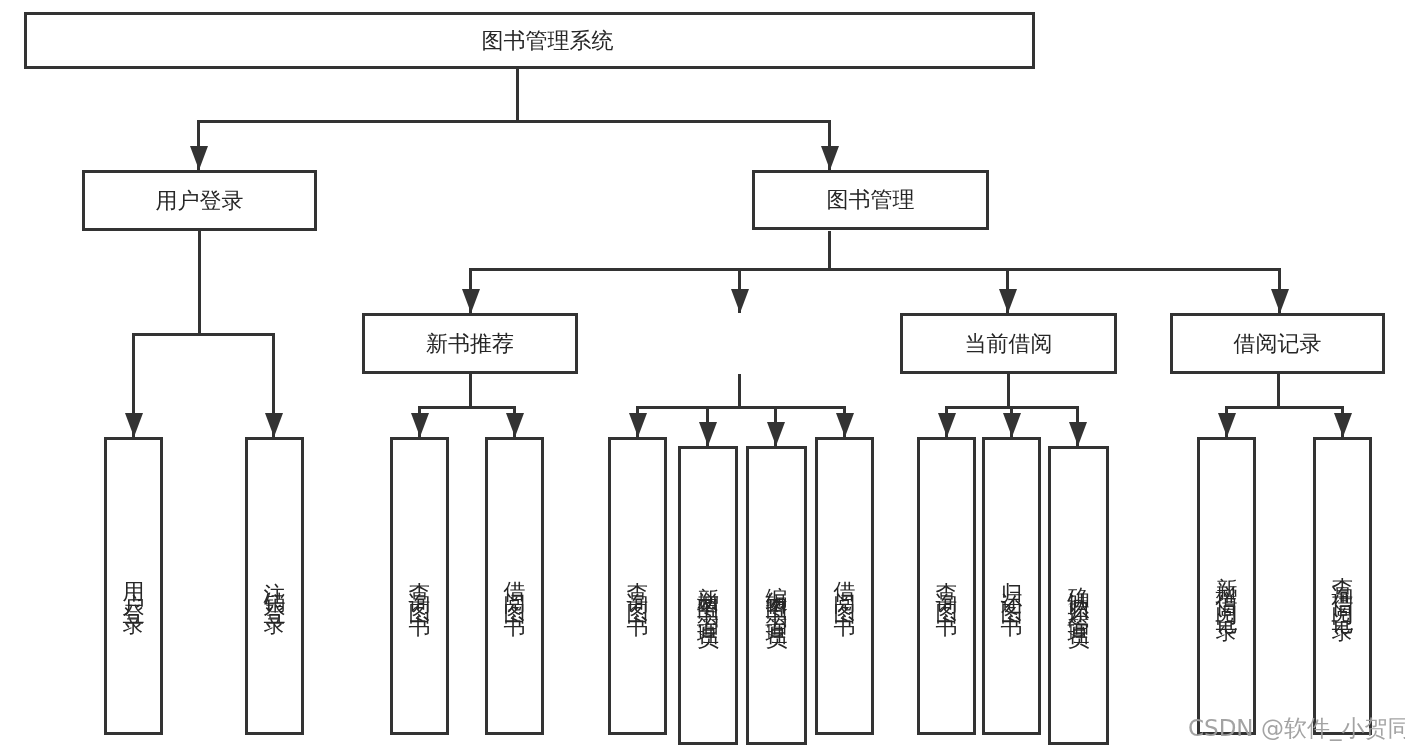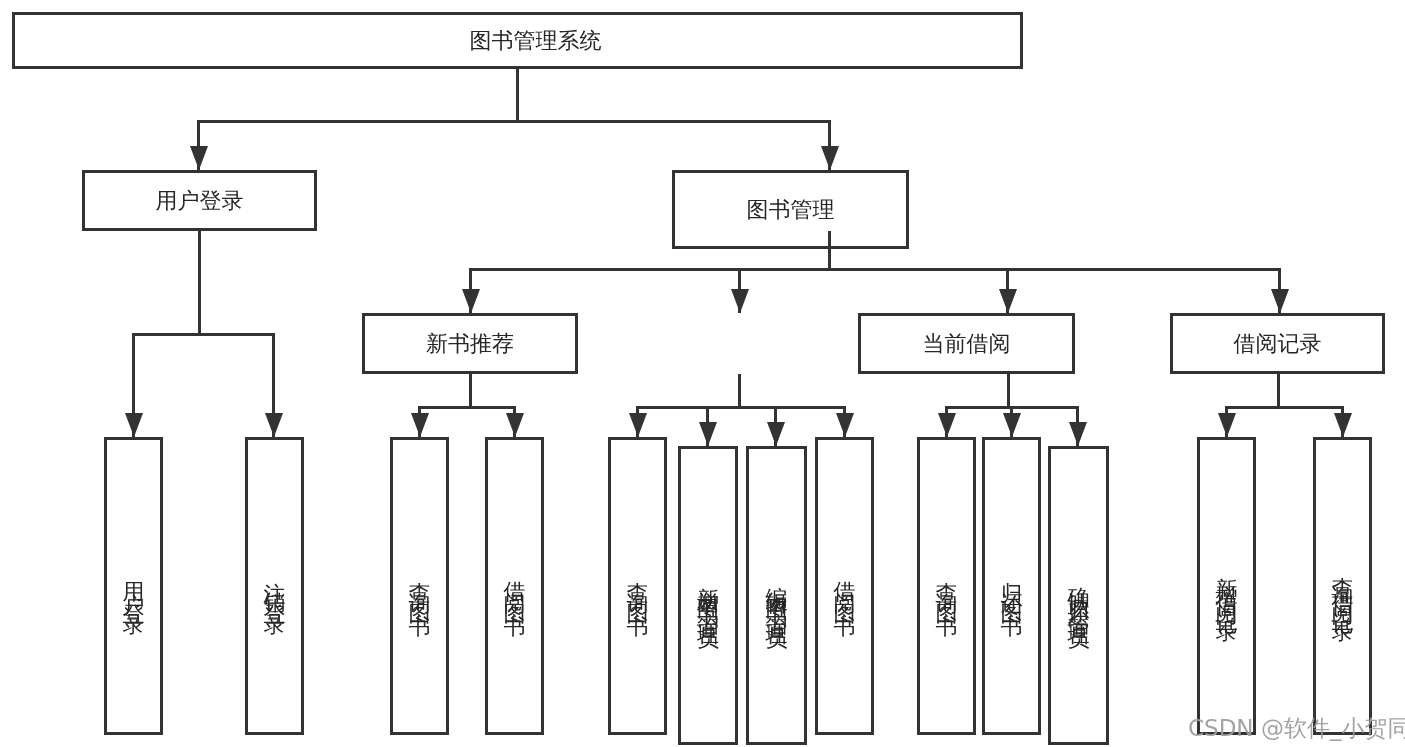--- a/index.html
+++ b/index.html
@@ -30,38 +30,38 @@
   .watermark{
     position:absolute;left:1188px;top:713px;z-index:10;
     color:rgba(158,158,158,0.95);font-size:23px;white-space:nowrap;
   }
 </style>
 </head>
 <body>
 
 <div class="stage">
 
-  <div class="box" style="left:12px;top:12px;width:1011px;height:57px;padding-left:36px;">
+  <div class="box" style="left:24px;top:12px;width:1011px;height:57px;padding-left:36px;">
     <span>图书管理系统</span>
   </div>
 
   <div class="box" style="left:82px;top:170px;width:235px;height:61px;">
     <span>用户登录</span>
   </div>
 
-  <div class="box" style="left:672px;top:170px;width:237px;height:79px;">
+  <div class="box" style="left:752px;top:170px;width:237px;height:60px;">
     <span>图书管理</span>
   </div>
 
   <div class="box" style="left:362px;top:313px;width:216px;height:61px;">
     <span>新书推荐</span>
   </div>
 
 
-  <div class="box" style="left:858px;top:313px;width:217px;height:61px;">
+  <div class="box" style="left:900px;top:313px;width:217px;height:61px;">
     <span>当前借阅</span>
   </div>
 
   <div class="box" style="left:1170px;top:313px;width:215px;height:61px;">
     <span>借阅记录</span>
   </div>
 
   <div class="box leaf" style="left:104px;top:437px;width:59px;height:298px;">
     <span>用户登录</span>
   </div>

